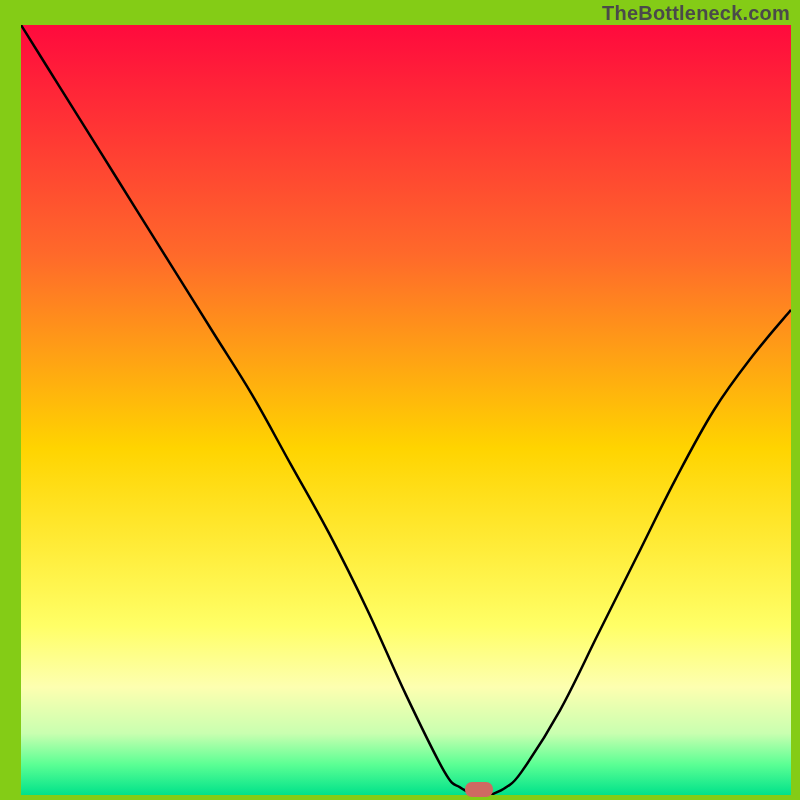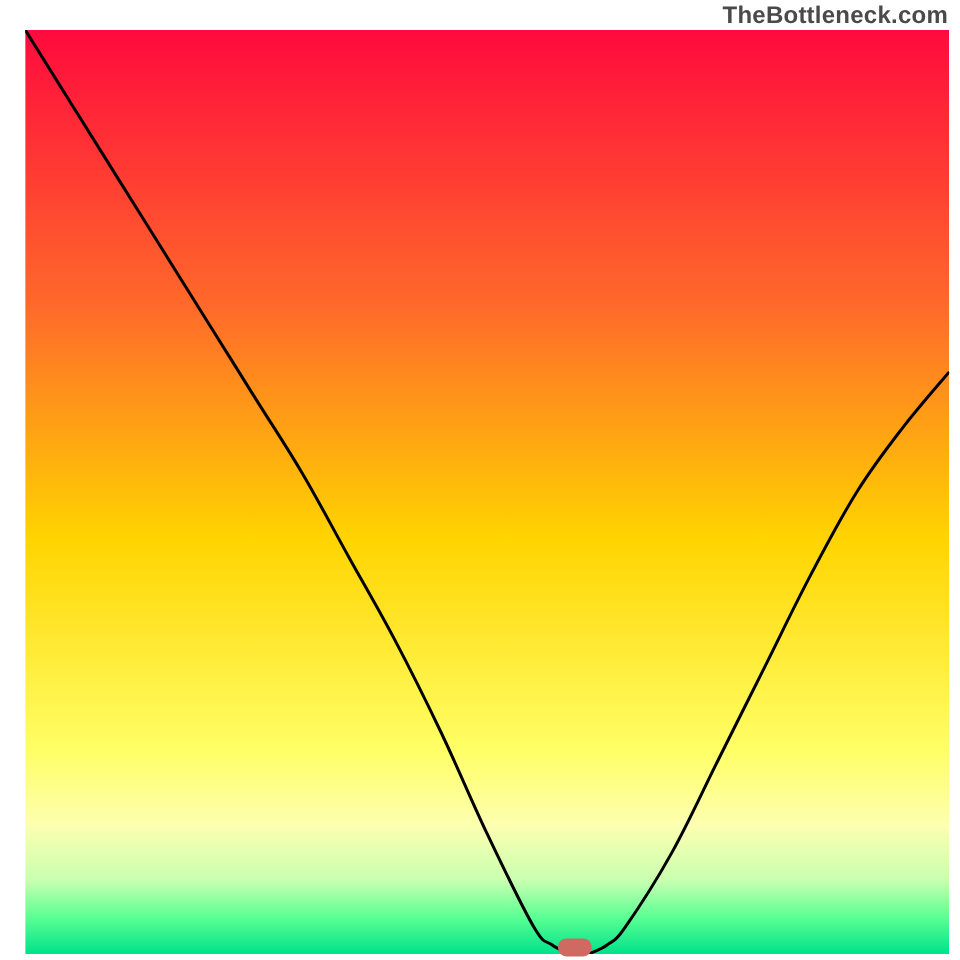--- a/index.html
+++ b/index.html
@@ -8,21 +8,21 @@
     width: 800px;
     height: 800px;
     background: #000;
     font-family: Arial, Helvetica, sans-serif;
     overflow: hidden;
   }
   .frame {
     width: 800px;
     height: 800px;
     position: relative;
-    background: #ffffff;
+    background: #84cc16;
   }
   .watermark {
     position: absolute;
     top: 2px;
     right: 10px;
     color: #4a4a4a;
     font-size: 20px;
     font-weight: 600;
     letter-spacing: 0.2px;
     z-index: 3;

